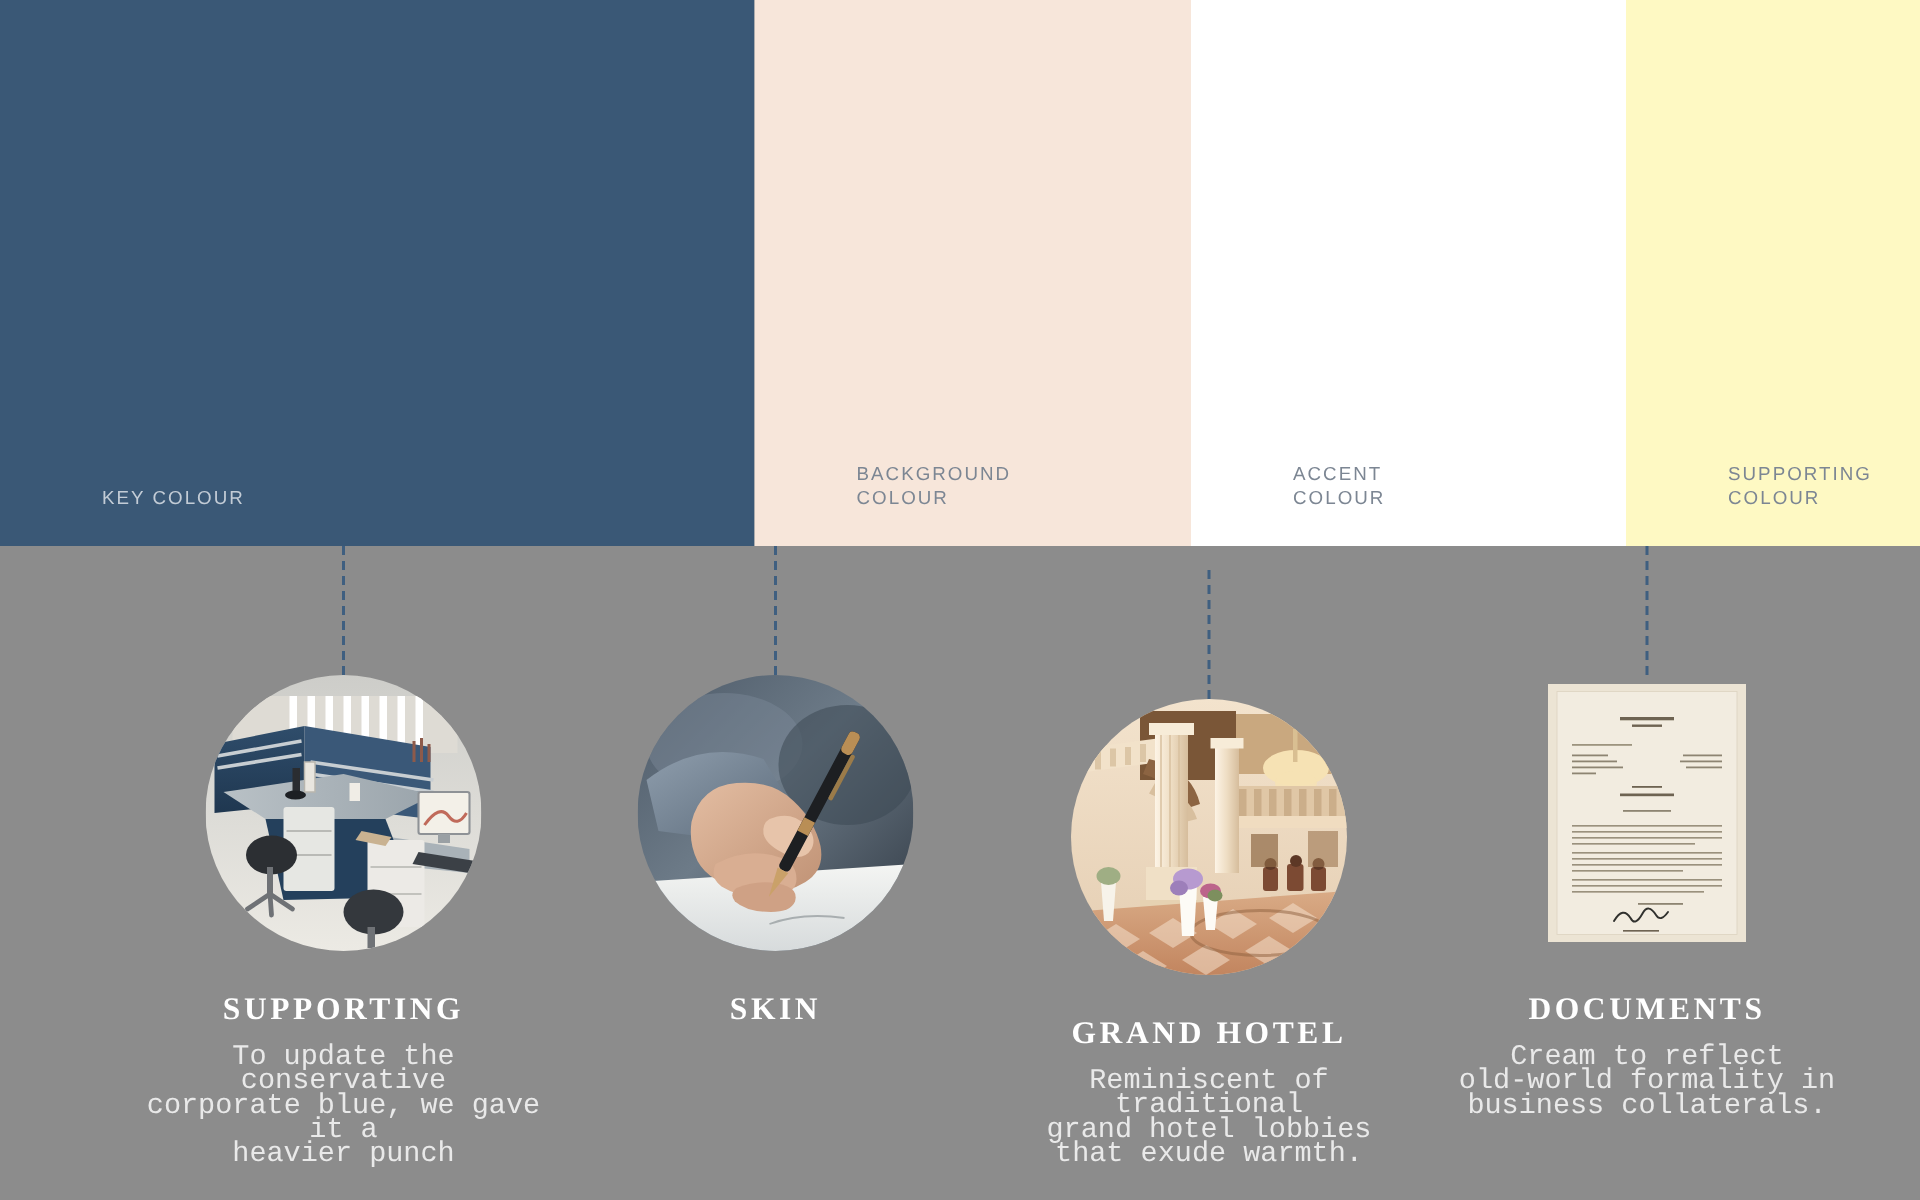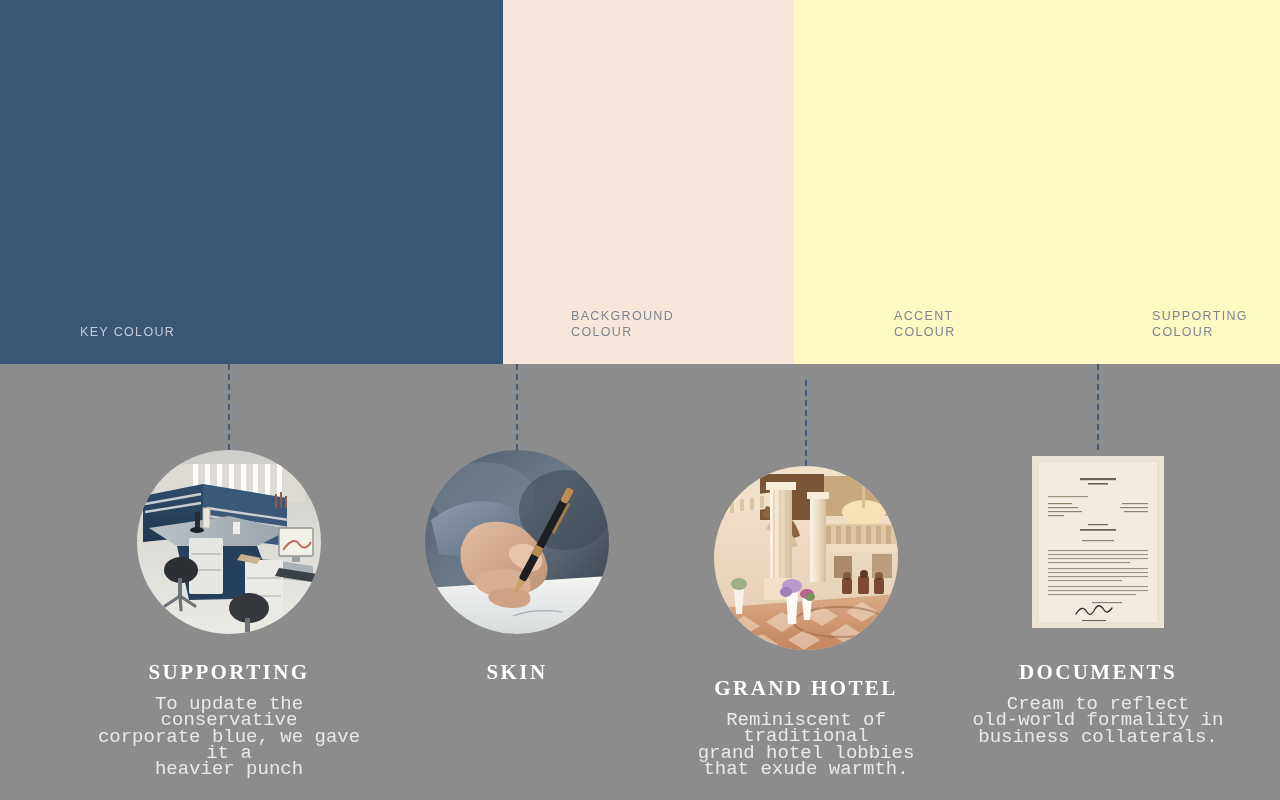--- a/index.html
+++ b/index.html
@@ -126,30 +126,30 @@
   .art-lobby  { width: 100%; height: 100%; display: block; }
   .art-letter { width: 100%; height: 100%; display: block; }
 </style>
 </head>
 <body>
 
 <div id="board">
 
   <div class="swatch-band">
 
-    <div class="swatch" id="sw0" style="width: 503px; background: rgb(58, 88, 118); padding-left: 12px;">
+    <div class="swatch" id="sw0" style="width: 503px; background: rgb(58, 88, 118);">
       <div class="swatch-label on-dark">KEY COLOUR</div>
     </div>
 
     <div class="swatch" id="sw1" style="width: 291px; background: rgb(247, 230, 218);">
       <div class="swatch-label on-light">BACKGROUND
 COLOUR</div>
     </div>
 
-    <div class="swatch" id="sw2" style="width: 290px; background: #fef9c3; padding-left: 32px;">
+    <div class="swatch" id="sw2" style="width: 290px; background: #ffffff;">
       <div class="swatch-label on-light">ACCENT
 COLOUR</div>
     </div>
 
     <div class="swatch" id="sw3" style="width: 196px; background: #fef9c3;">
       <div class="swatch-label on-light">SUPPORTING
 COLOUR</div>
     </div>
 
   </div>

